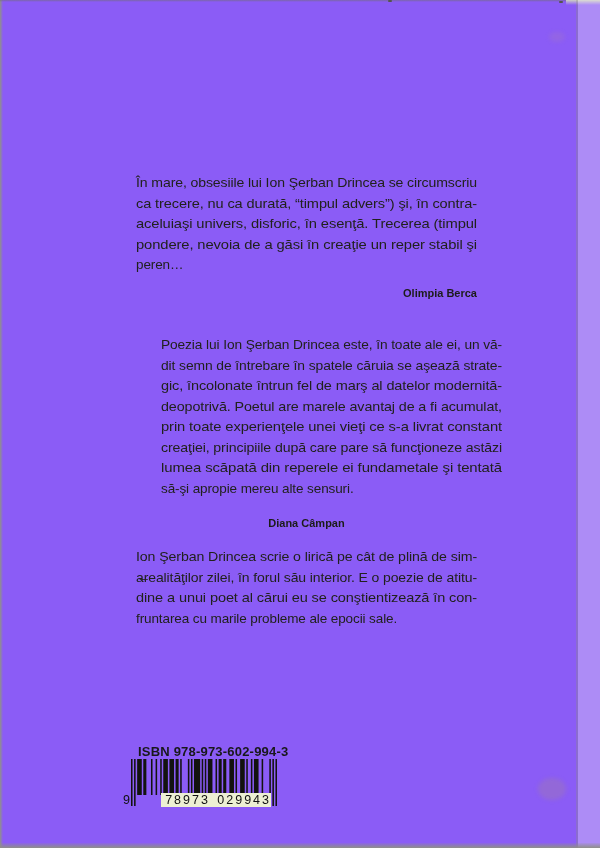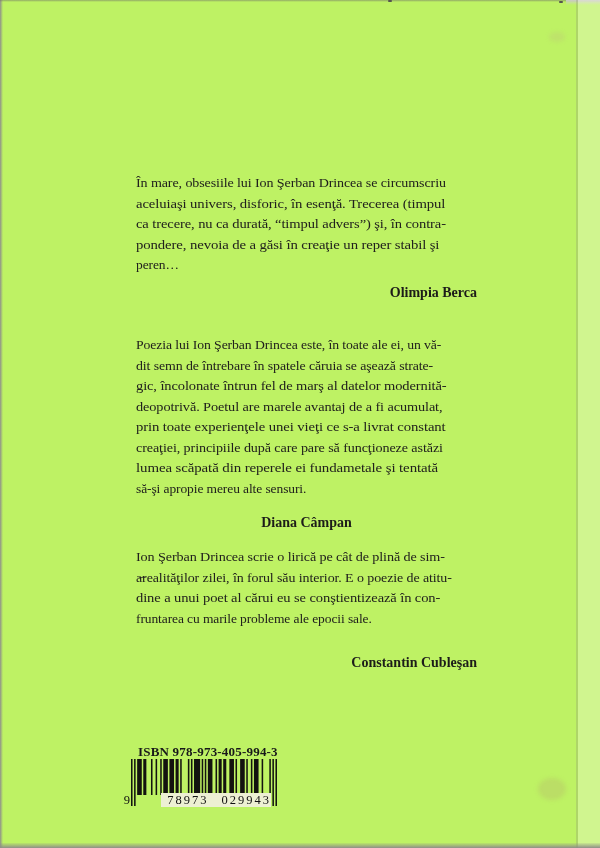--- a/index.html
+++ b/index.html
@@ -1,19 +1,19 @@
 <!DOCTYPE html>
 <html><head>
 <meta charset="utf-8">
 <style>
   html,body{margin:0;padding:0;background:#e8e8e2;}
   .page{
     position:relative;width:600px;height:848px;overflow:hidden;
-    background:#bef264;
-    font-family:Liberation Serif, serif;
+    background:#8b5cf6;
+    font-family:Liberation Sans, sans-serif;
     color:#21211d;
   }
   
   .edge-left{position:absolute;left:0;top:0;bottom:0;width:3px;
     background:linear-gradient(to right,#90908a,rgba(144,144,138,0));}
   .edge-top{position:absolute;left:0;top:0;right:0;height:2px;
     background:linear-gradient(to bottom,rgba(110,110,104,.55),rgba(110,110,104,0));}
   .edge-bottom{position:absolute;left:0;bottom:0;right:0;height:5px;
     background:linear-gradient(to top,#8f8f88,rgba(143,143,136,.12));}
   .corner-sliver{position:absolute;right:0;top:0;width:34px;height:5px;
@@ -30,21 +30,21 @@
   
   .blurbs{position:absolute;inset:0;}
   .para{position:absolute;left:136px;width:341px;}
   .line{height:20.5px;line-height:20.5px;white-space:nowrap;}
   .line-text{
     display:inline-block;white-space:pre;transform-origin:0 50%;
     font-size:13.5px;letter-spacing:-.1px;color:#21211d;
   }
   .author{
     position:absolute;left:136px;width:341px;text-align:right;
-    font-size:14px;font-weight:bold;color:#1c1c19;line-height:18px;
+    font-size:11px;font-weight:bold;color:#1c1c19;line-height:18px;
   }
 
   
   .isbn-block{position:absolute;left:131px;top:744px;width:160px;height:80px;}
   .isbn-label{position:absolute;left:7px;top:0;font-size:13px;font-weight:600;
     letter-spacing:.2px;color:#18181a;white-space:nowrap;}
   .barcode{position:absolute;left:0;top:15px;width:146px;height:49px;}
   .barcode svg{position:absolute;left:0;top:0;}
   .barcode-digits{position:absolute;left:0;top:34px;height:15px;width:160px;
     font-size:12.5px;font-weight:500;color:#111;}
@@ -65,48 +65,47 @@
   <div class="right-band"></div>
   <div class="speck" style="left:388px;top:0;"></div>
   <div class="speck" style="left:559px;top:1px;"></div>
   <div class="stain s1"></div>
   <div class="stain s2"></div>
   <div class="edge-bottom"></div>
 
   <div class="blurbs">
       <div class="para" style="top: 172px;">
         <div class="line"><span class="line-text" style="transform: scaleX(1.04107);">În mare, obsesiile lui Ion Şerban Drincea se circumscriu</span></div>
+        <div class="line"><span class="line-text" style="transform: scaleX(1.07847);">ca trecere, nu ca durată, “timpul advers”) şi, în contra-</span></div>
         <div class="line"><span class="line-text" style="transform: scaleX(1.09104);">aceluiaşi univers, disforic, în esenţă. Trecerea (timpul</span></div>
-        <div class="line"><span class="line-text" style="transform: scaleX(1.07847);">ca trecere, nu ca durată, “timpul advers”) şi, în contra-</span></div>
         <div class="line"><span class="line-text" style="transform: scaleX(1.09311);">pondere, nevoia de a găsi în creaţie un reper stabil şi</span></div>
         <div class="line"><span class="line-text" style="transform: scaleX(1);">peren…</span></div>
       </div>
       <div class="author" style="top: 284px;">Olimpia Berca</div>
-      <div class="para" style="top: 334px;">
+      <div class="para" style="top: 334px; margin-left: 25px;">
         <div class="line"><span class="line-text" style="transform: scaleX(1.0162);">Poezia lui Ion Şerban Drincea este, în toate ale ei, un vă-</span></div>
         <div class="line"><span class="line-text" style="transform: scaleX(1.02711);">dit semn de întrebare în spatele căruia se aşează strate-</span></div>
         <div class="line"><span class="line-text" style="transform: scaleX(1.07291);">gic, încolonate întrun fel de marş al datelor modernită-</span></div>
         <div class="line"><span class="line-text" style="transform: scaleX(1.05998);">deopotrivă. Poetul are marele avantaj de a fi acumulat,</span></div>
         <div class="line"><span class="line-text" style="transform: scaleX(1.09125);">prin toate experienţele unei vieţi ce s-a livrat constant</span></div>
         <div class="line"><span class="line-text" style="transform: scaleX(1.04636);">creaţiei, principiile după care pare să funcţioneze astăzi</span></div>
         <div class="line"><span class="line-text" style="transform: scaleX(1.10535);">lumea scăpată din reperele ei fundametale şi tentată</span></div>
         <div class="line"><span class="line-text" style="transform: scaleX(1);">să-şi apropie mereu alte sensuri.</span></div>
       </div>
       <div class="author" style="top: 514px; text-align: center;">Diana Câmpan</div>
       <div class="para" style="top: 546px;">
         <div class="line"><span class="line-text" style="transform: scaleX(1.04853);">Ion Şerban Drincea scrie o lirică pe cât de plină de sim-</span></div>
         <div class="line"><span class="line-text" style="transform: scaleX(1.03638);">a̶realităţilor zilei, în forul său interior. E o poezie de atitu-</span></div>
         <div class="line"><span class="line-text" style="transform: scaleX(1.07752);">dine a unui poet al cărui eu se conştientizează în con-</span></div>
         <div class="line"><span class="line-text" style="transform: scaleX(1);">fruntarea cu marile probleme ale epocii sale.</span></div>
       </div>
-      <div class="author" style="top: 654px;">Constantin Cubleşan</div>
     </div>
 
   <div class="isbn-block">
-    <div class="isbn-label">ISBN 978-973-405-994-3</div>
+    <div class="isbn-label">ISBN 978-973-602-994-3</div>
     <div class="barcode">
       <svg id="barcode-svg" width="146" height="49">
           <rect x="0.00" y="0" width="1.54" height="47" fill="#13130f"></rect>
           <rect x="3.07" y="0" width="1.54" height="47" fill="#13130f"></rect>
           <rect x="6.15" y="0" width="4.61" height="36" fill="#13130f"></rect>
           <rect x="12.29" y="0" width="3.07" height="36" fill="#13130f"></rect>
           <rect x="19.98" y="0" width="1.54" height="36" fill="#13130f"></rect>
           <rect x="24.59" y="0" width="1.54" height="36" fill="#13130f"></rect>
           <rect x="29.20" y="0" width="1.54" height="36" fill="#13130f"></rect>
           <rect x="32.27" y="0" width="4.61" height="36" fill="#13130f"></rect>

